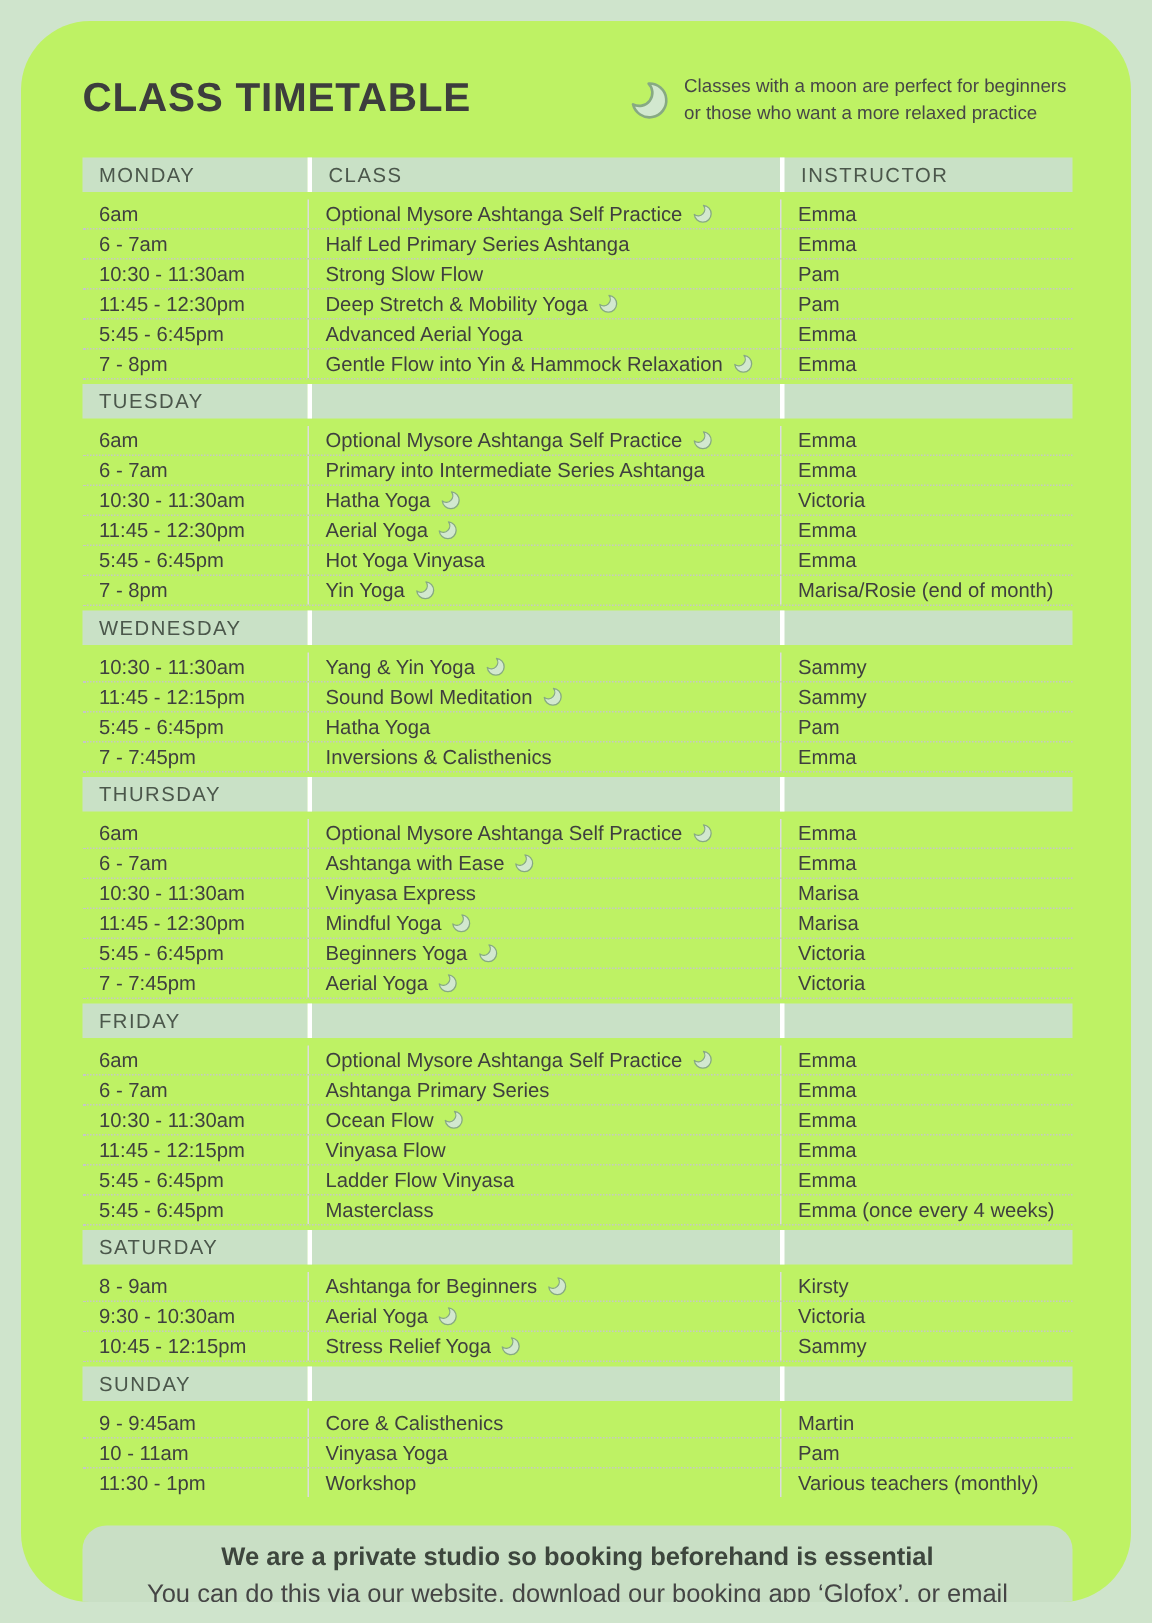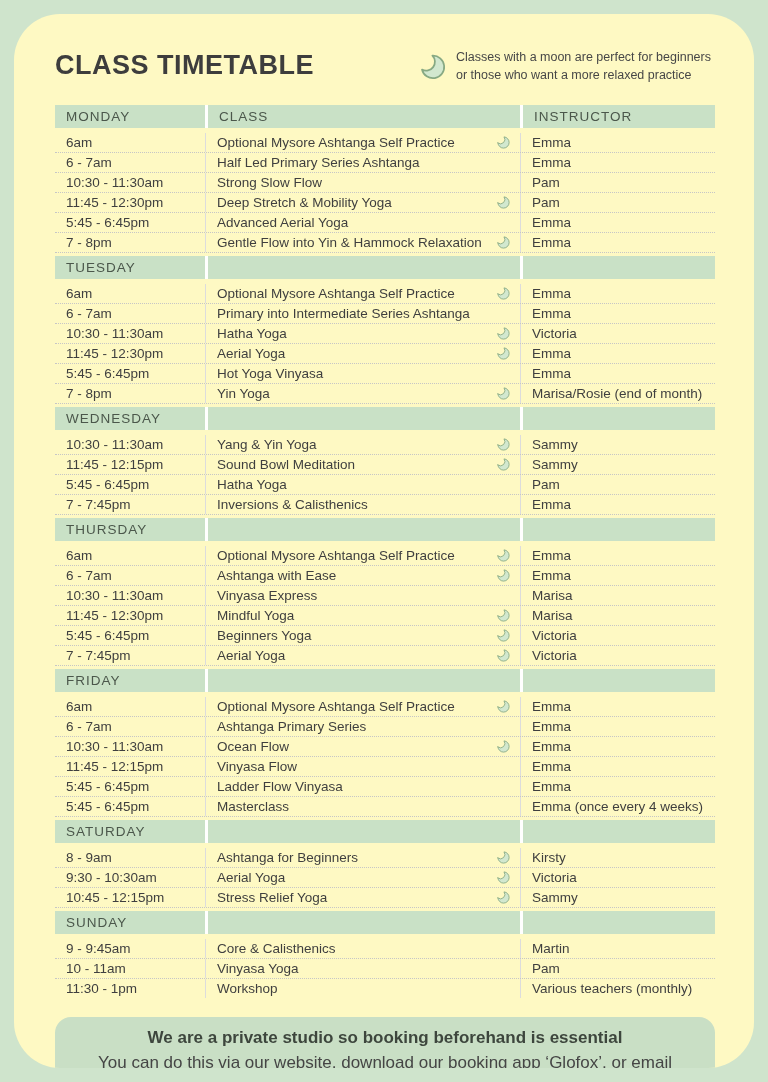--- a/index.html
+++ b/index.html
@@ -6,21 +6,21 @@
   html, body { margin: 0; padding: 0; }
   body {
     width: 768px; height: 1082px;
     background: #cfe4cc;
     font-family: "Liberation Sans", sans-serif;
     position: relative;
     overflow: hidden;
   }
   .sheet {
     position: absolute; left: 14px; top: 14px; right: 14px; bottom: 14px;
-    background: #fef9c3;
+    background: #bef264;
     border-radius: 46px;
     overflow: hidden;
   }
   .content { padding: 34px 39px 0 41px; }
 
   
   .header-row { display: flex; justify-content: space-between; align-items: flex-start; padding-right: 4px; }
   .page-title {
     margin: 2px 0 0 0;
     font-size: 27px; font-weight: 700; letter-spacing: 0.5px;
@@ -46,21 +46,21 @@
 
   .row { border-bottom: 1px dotted #c6c6c6; }
   .day-section:last-child .row:last-child { border-bottom: none; }
   .row-cell {
     padding: 2px 0 2px 11px;
     font-size: 13.5px; color: #3f3f3f;
     min-height: 18.5px;
     display: flex; align-items: center;
   }
   .cell-class, .cell-instructor { border-left: 1px solid #dcdcdc; padding-left: 11px; }
-  .cell-class { justify-content: space-between; padding-right: 9px; }
+  .cell-class { padding-right: 9px; }
   .moon {
     fill: #d2e8cf; stroke: #87a983; stroke-width: 1.4;
     stroke-linejoin: round; stroke-linecap: round;
     flex: 0 0 auto;
   }
   .cell-class .moon { width: 15px; height: 15px; margin-left: 6px; }
 
   
   .footer-box {
     margin: 19px 0 0 0;

